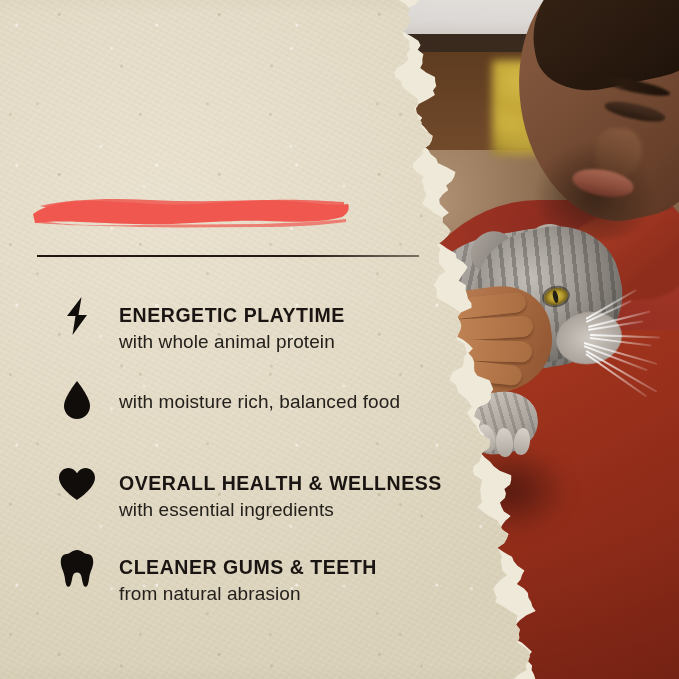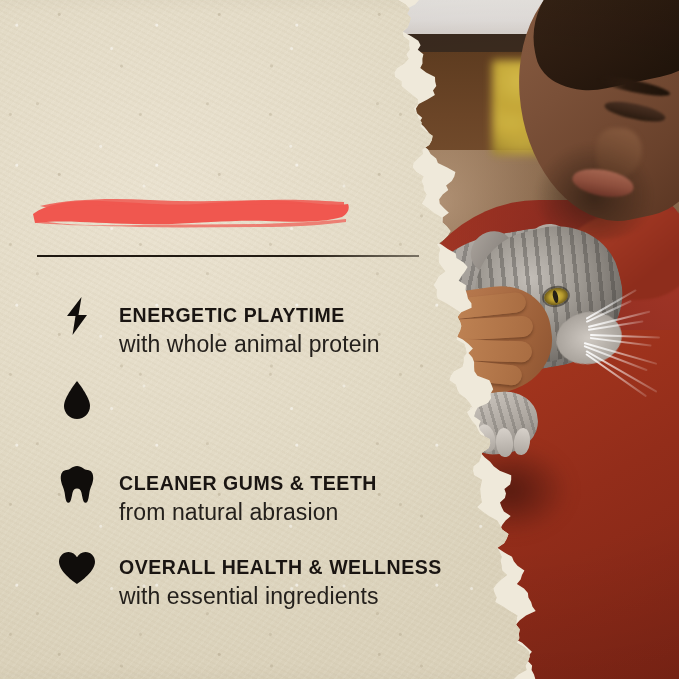--- a/index.html
+++ b/index.html
@@ -377,21 +377,21 @@
     font-size: 19.5px;
     font-weight: 700;
     letter-spacing: .55px;
     color: #1a1512;
     text-transform: uppercase;
     white-space: nowrap;
     line-height: 1.22;
   }
   .b-sub {
     font-family: "Liberation Sans", sans-serif;
-    font-size: 23px;
+    font-size: 19px;
     font-weight: 400;
     color: #24201c;
     letter-spacing: .1px;
     white-space: nowrap;
     line-height: 1.3;
     margin-top: 2px;
   }
 </style>
 </head>
 <body>
@@ -490,47 +490,48 @@
         </div>
       </div>
 
       <div class="benefit">
         <div class="b-icon">
           <svg width="30" height="40" viewBox="0 0 30 40" aria-hidden="true">
             <path d="M15 1 C15 1 28 17 28 26 C28 33.2 22.2 39 15 39 C7.8 39 2 33.2 2 26 C2 17 15 1 15 1 Z" fill="#100D0B"></path>
           </svg>
         </div>
         <div class="b-text">
+          <div class="b-sub">with moisture rich, balanced food</div>
+        </div>
+      </div>
+
+      <div class="benefit">
+        <div class="b-icon">
+          <svg width="38" height="34" viewBox="0 0 38 34" aria-hidden="true">
+            <path d="M19 33 C19 33 1 21.5 1 10.8 C1 5 5.4 1 10.6 1 C14.3 1 17.3 3.2 19 6.3
+                     C20.7 3.2 23.7 1 27.4 1 C32.6 1 37 5 37 10.8 C37 21.5 19 33 19 33 Z" fill="#100D0B"></path>
+          </svg>
+        </div>
+        <div class="b-text">
+          <div class="b-title">OVERALL HEALTH &amp; WELLNESS</div>
+          <div class="b-sub">with essential ingredients</div>
         </div>
       </div>
 
       <div class="benefit">
         <div class="b-icon">
           <svg width="34" height="40" viewBox="0 0 34 40" aria-hidden="true">
             <path d="M17 2 C12 2 10 6 6.5 6 C2.8 6 0.5 9.5 0.8 14.5 C1.1 20 3.6 23 4.6 28.5
                      C5.3 32.6 5.6 38.5 8.3 38.8 C11.2 39.1 11.6 32.4 12.6 28.6
                      C13.3 26 14.5 24.6 17 24.6 C19.5 24.6 20.7 26 21.4 28.6
                      C22.4 32.4 22.8 39.1 25.7 38.8 C28.4 38.5 28.7 32.6 29.4 28.5
                      C30.4 23 32.9 20 33.2 14.5 C33.5 9.5 31.2 6 27.5 6 C24 6 22 2 17 2 Z" fill="#100D0B"></path>
           </svg>
         </div>
         <div class="b-text">
           <div class="b-title">CLEANER GUMS &amp; TEETH</div>
           <div class="b-sub">from natural abrasion</div>
         </div>
       </div>
 
-      <div class="benefit">
-        <div class="b-icon">
-          <svg width="38" height="34" viewBox="0 0 38 34" aria-hidden="true">
-            <path d="M19 33 C19 33 1 21.5 1 10.8 C1 5 5.4 1 10.6 1 C14.3 1 17.3 3.2 19 6.3
-                     C20.7 3.2 23.7 1 27.4 1 C32.6 1 37 5 37 10.8 C37 21.5 19 33 19 33 Z" fill="#100D0B"></path>
-          </svg>
-        </div>
-        <div class="b-text">
-          <div class="b-title">OVERALL HEALTH &amp; WELLNESS</div>
-          <div class="b-sub">with essential ingredients</div>
-        </div>
-      </div>
-
     </div>
   </div>
 </div>
 
 </body></html>

